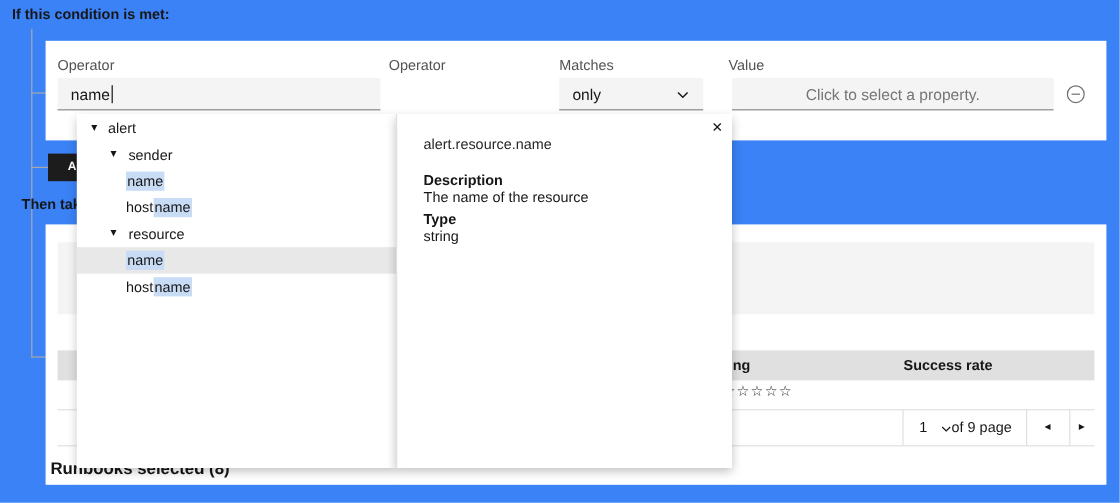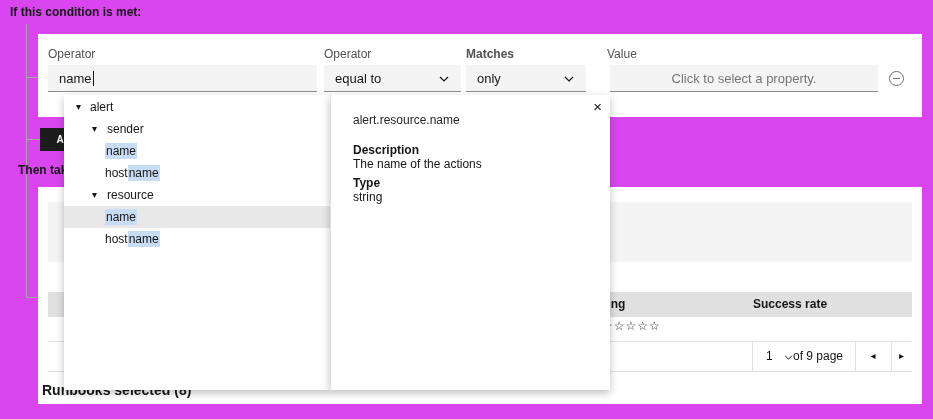--- a/index.html
+++ b/index.html
@@ -1,17 +1,17 @@
 <!DOCTYPE html>
 <html><head>
 <meta charset="utf-8">
 <style>
   * { margin:0; padding:0; box-sizing:border-box; }
   body { background:#e9e9e9; font-family:"Liberation Sans","DejaVu Sans",sans-serif; }
-  .canvas { position:relative; width:933px; height:419px; background:#d946ef; overflow:hidden;
+  .canvas { position:relative; width:933px; height:419px; background:#3b82f6; overflow:hidden;
             color:#161616; -webkit-font-smoothing:antialiased; }
   .card { position:absolute; background:#ffffff; }
 
   .section-heading { position:absolute; font-size:12px; font-weight:bold; color:#161616; white-space:nowrap; }
 
   
   .connector { position:absolute; background:#a8a8a8; }
 
   
   .field-label { position:absolute; font-size:12px; color:#525252; white-space:nowrap; }
@@ -81,28 +81,22 @@
 
   <div class="card" style="left:38px; top:34px; width:884px; height:83px;">
 
     <div class="field-label" style="left:10px; top:13px;">Operator</div>
     <div class="field-box" style="left:10px; top:31px; width:269px;">
       <span class="txt">name</span>
       <span class="text-cursor"></span>
     </div>
 
     <div class="field-label" style="left:286px; top:13px;">Operator</div>
-    <div class="field-box" style="left:286px; top:31px; width:137px;">
-      <span class="txt">equal to</span>
-      <svg class="chevron-svg" width="10" height="6" viewBox="0 0 10 6">
-        <polyline points="1,1 5,5 9,1" fill="none" stroke="#161616" stroke-width="1.2"></polyline>
-      </svg>
-    </div>
 
-    <div class="field-label" style="left:428px; top:13px;font-weight:bold;">Matches</div>
+    <div class="field-label" style="left:428px; top:13px;">Matches</div>
     <div class="field-box" style="left:428px; top:31px; width:120px;">
       <span class="txt">only</span>
       <svg class="chevron-svg" width="10" height="6" viewBox="0 0 10 6">
         <polyline points="1,1 5,5 9,1" fill="none" stroke="#161616" stroke-width="1.2"></polyline>
       </svg>
     </div>
 
     <div class="field-label" style="left:569px; top:13px;">Value</div>
     <input class="value-input" style="left: 572px; top: 31px; width: 268px; text-align: center;" readonly="" placeholder="Click to select a property.">
 
@@ -181,18 +175,18 @@
 
     <div class="tree-row" style="top:133px;">
       <span class="tree-label" style="left:41px;"><span>host</span><span class="hl">name</span></span>
     </div>
   </div>
 
   <div class="panel details-panel">
     <span class="close-icon">×</span>
     <div class="details-title">alert.resource.name</div>
     <div class="details-label" style="top:48px;">Description</div>
-    <div class="details-text" style="top:62px;">The name of the actions</div>
+    <div class="details-text" style="top:62px;">The name of the resource</div>
     <div class="details-label" style="top:81px;">Type</div>
     <div class="details-text" style="top:95px;">string</div>
   </div>
 
 </div>
 
 </body></html>

